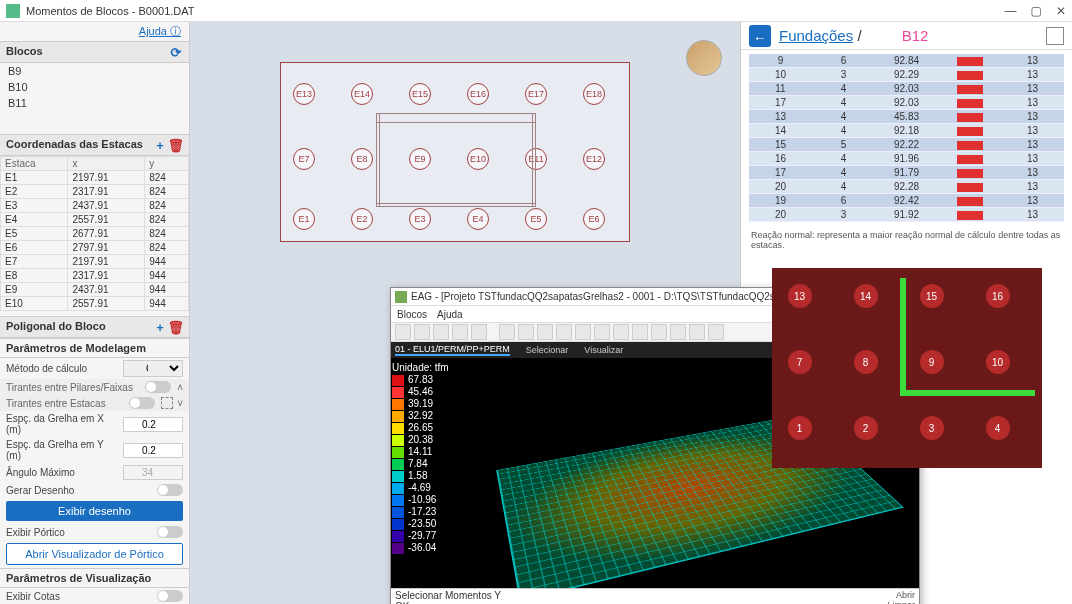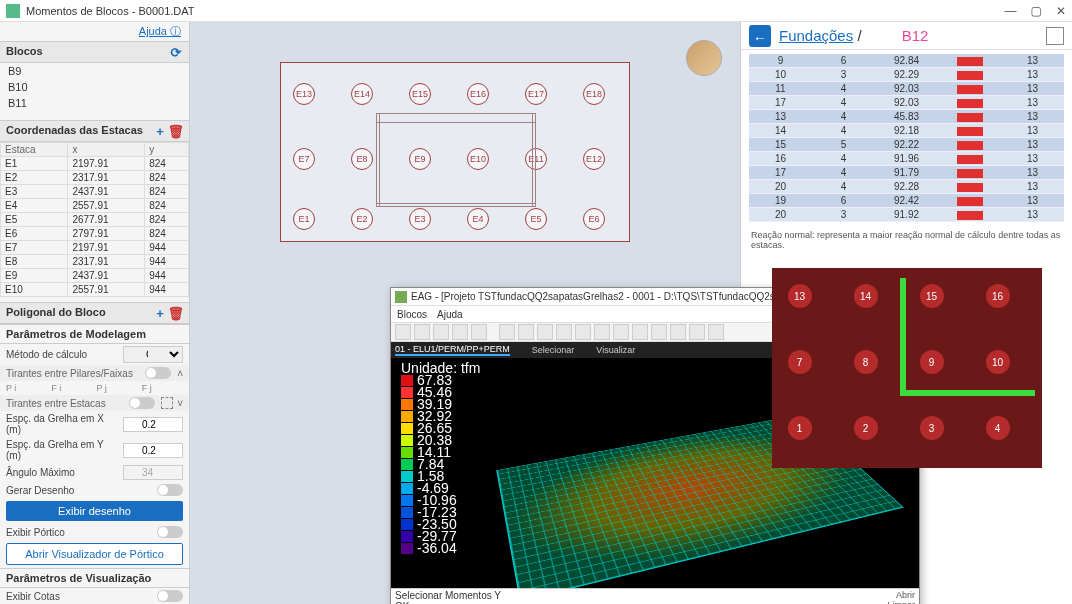--- a/index.html
+++ b/index.html
@@ -44,25 +44,25 @@
 
 
 .eag { position: absolute; left: 200px; top: 265px; width: 530px; height: 330px; background: #fff; border: 1px solid #888; box-shadow: 2px 2px 8px rgba(0,0,0,.3); display:flex; flex-direction:column; }
 .eag .tb { height: 18px; background: #fff; border-bottom:1px solid #ddd; display:flex; align-items:center; padding:0 4px; font-size:10px; }
 .eag .tb .ico { width:12px;height:12px;background:#7a5; margin-right:4px;}
 .eag .tb .t { flex:1; color:#333; overflow:hidden; text-overflow:ellipsis; white-space:nowrap;}
 .eag .tb .wb { display:flex; gap:8px; color:#555;}
 .eag .menu { height:16px; padding:0 6px; font-size:10px; color:#333; display:flex; gap:10px; align-items:center;}
 .eag .toolbar { height:20px; background:#f4f4f4; border-top:1px solid #ddd; border-bottom:1px solid #ddd; display:flex; align-items:center; gap:3px; padding:0 4px;}
 .eag .toolbar .tbtn { width:16px; height:16px; background:#e8e8e8; border:1px solid #ccc; }
-.eag .tabbar { height:16px; background:#222; display:flex; align-items:center; padding:0 4px; font-size:9px; color:#ccc; gap:22px; }
+.eag .tabbar { height:16px; background:#222; display:flex; align-items:center; padding:0 4px; font-size:9px; color:#ccc; gap:16px; }
 .eag .tabbar .tabact { color:#fff; border-bottom:2px solid #4af; }
 .eag .tabbar .zoom { margin-left:auto; background:#fff; color:#333; padding:0 3px; border:1px solid #888; }
 .eag .viewport { flex:1; background:#000; position:relative; overflow:hidden; }
-.eag .legend { position:absolute; left:10px; top:4px; font-size:14px; color:#fff; font-family:monospace; }
+.eag .legend { position:absolute; left:1px; top:4px; font-size:10px; color:#fff; font-family:monospace; }
 .eag .legend .lr { display:flex; align-items:center; gap:4px; line-height:12px; }
 .eag .legend .sw { width:12px; height:11px; }
 .eag .grid3d { position:absolute; left:120px; top:30px; width:360px; height:200px; transform: perspective(600px) rotateX(55deg) rotateZ(-20deg); background:
   repeating-linear-gradient(0deg, rgba(0,200,200,.6) 0 1px, transparent 1px 10px),
   repeating-linear-gradient(90deg, rgba(0,200,200,.6) 0 1px, transparent 1px 10px),
   radial-gradient(ellipse at 50% 50%, rgba(255,100,0,.7), rgba(200,200,0,.5) 40%, rgba(0,150,100,.5) 70%);
   border:1px solid #0cc;
 }
 .eag .gizmo2 { position:absolute; top:6px; right:6px; width:30px;height:30px; background:linear-gradient(135deg,#c9a06b,#e5c797); border-radius:50%; }
 .eag .status { height:28px; background:#fff; border-top:1px solid #ccc; font-family:monospace; font-size:10px; padding:1px 4px; color:#333; display:flex; }
@@ -199,26 +199,20 @@
     </div>
     <div class="params">
       <div class="row">
         <label>Método de cálculo</label>
         <select><option>Grelha</option></select>
       </div>
       <div class="sub">
         <span style="flex:1">Tirantes entre Pilares/Faixas</span>
         <span class="toggle"></span>
         <span style="margin-left:6px">˄</span>
-      </div>
-      <div class="row" style="font-size:9px;color:#888">
-        <span style="flex:1">P i</span>
-        <span style="flex:1">F i</span>
-        <span style="flex:1">P j</span>
-        <span style="flex:1">F j</span>
       </div>
       <div class="sub">
         <span style="flex:1">Tirantes entre Estacas</span>
         <span class="toggle"></span>
         <span style="margin-left:6px;border:1px dashed #888;width:12px;height:12px"></span>
         <span style="margin-left:4px">˅</span>
       </div>
       <div class="row">
           <label>Espç. da Grelha em X (m)</label>
           <input value="0.2" style="">

